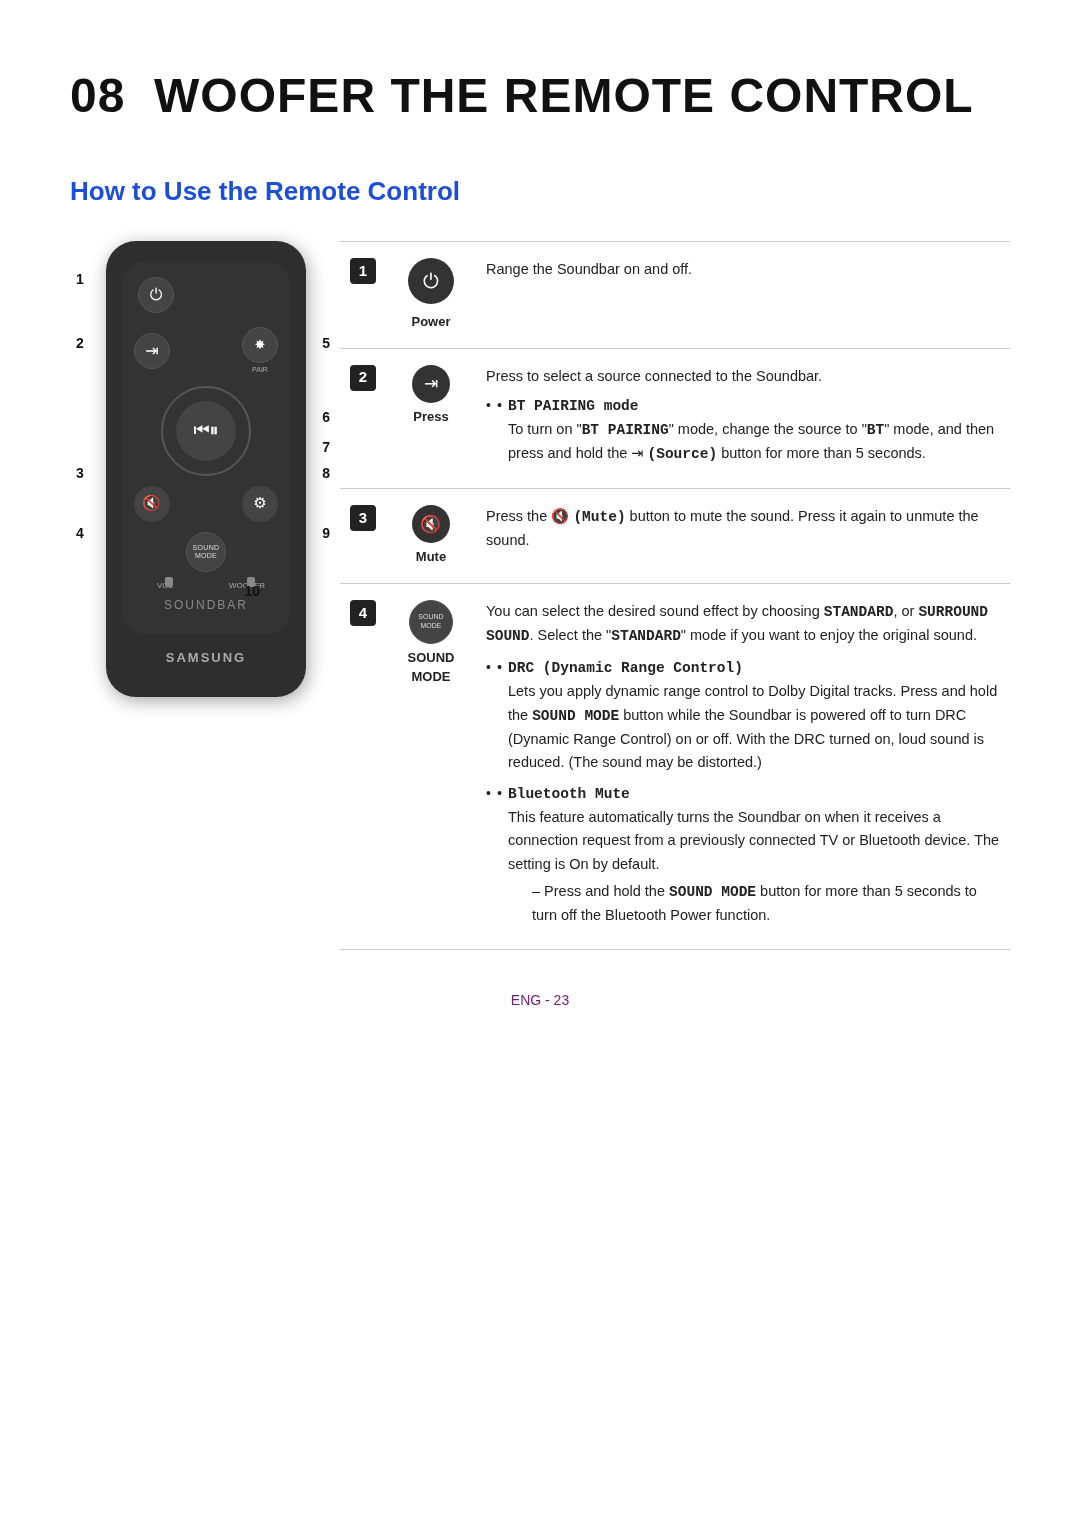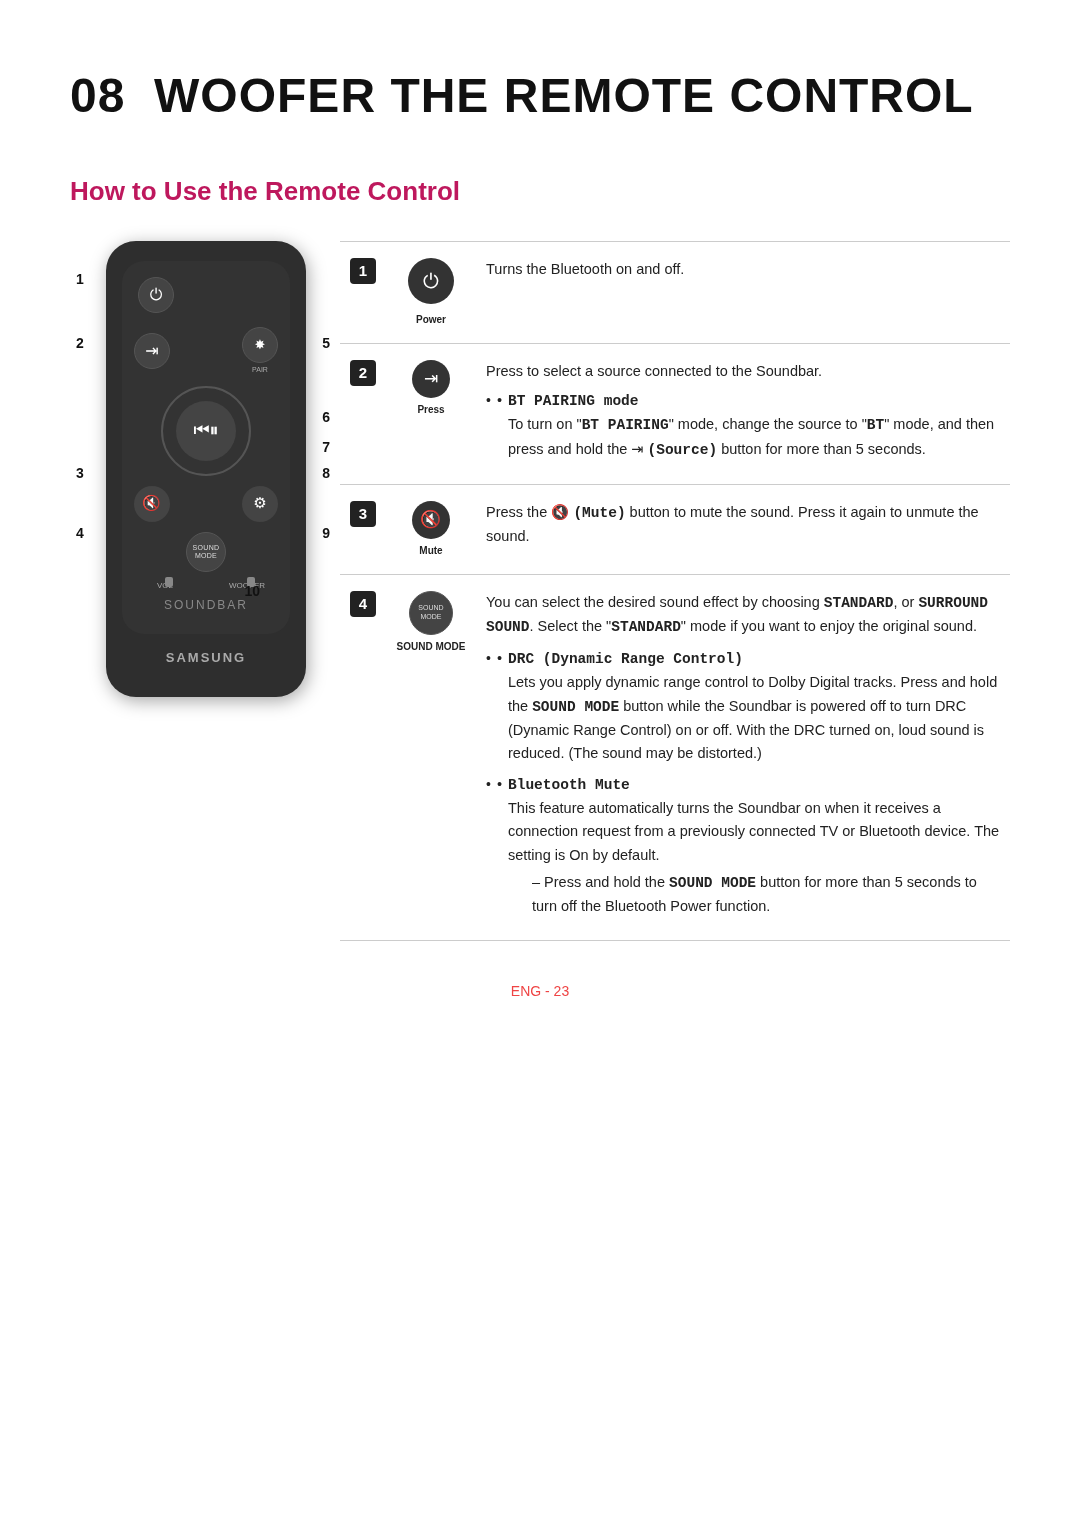--- a/index.html
+++ b/index.html
@@ -17,21 +17,21 @@
       font-size: 48px;
       font-weight: 900;
       letter-spacing: 1px;
       margin-bottom: 40px;
       color: #111;
     }
     h2 {
       font-size: 26px;
       font-weight: 700;
       margin-bottom: 30px;
-      color: #be185d;
+      color: #1d4ed8;
     }
     .main-layout {
       display: flex;
       gap: 30px;
       align-items: flex-start;
     }
     
     .remote-container {
       flex: 0 0 240px;
       position: relative;
@@ -203,21 +203,21 @@
       width: 46px;
       height: 46px;
       border-radius: 50%;
       background: #333;
       display: inline-flex; align-items: center; justify-content: center;
       color: #fff;
       font-size: 20px;
       margin-bottom: 4px;
     }
     .func-icon-label {
-      font-size: 10px;
+      font-size: 13px;
       font-weight: 700;
       color: #222;
       display: block;
       text-align: center;
       margin-top: 4px;
     }
     .func-icon-sm {
       width: 38px;
       height: 38px;
       border-radius: 50%;
@@ -241,21 +241,21 @@
     }
     .col-desc b { font-weight: 700; font-family: Liberation Mono, monospace; }
     .col-desc .bullet-item { display: flex; gap: 6px; margin: 6px 0; }
     .col-desc .bullet-item::before { content: "•"; font-size: 14px; flex-shrink:0; }
     .dash-item { padding-left: 24px; margin-top: 2px; }
     .dash-item::before { content: "– "; }
     .page-num {
       text-align: center;
       margin-top: 40px;
       font-size: 14px;
-      color: #ef4444;
+      color: #701a75;
     }
   </style>
 </head>
 <body>
 
 <h1>
   <span>08</span>&nbsp;&nbsp;<span>WOOFER THE REMOTE CONTROL</span>
 </h1>
 
 <h2>How to Use the Remote Control</h2>
@@ -340,21 +340,21 @@
   <div class="table-section">
     <table class="func-table">
       <tbody>
 
         <tr>
           <td class="col-num"><span class="num-box">1</span></td>
           <td class="col-icon">
             <div class="func-icon-circle">⏻</div>
             <span class="func-icon-label">Power</span>
           </td>
-          <td class="col-desc">Turns the Bluetooth on and off.</td>
+          <td class="col-desc">Range the Soundbar on and off.</td>
         </tr>
 
         <tr>
           <td class="col-num"><span class="num-box">2</span></td>
           <td class="col-icon">
             <div class="func-icon-sm">⇥</div>
             <span class="func-icon-label">Press</span>
           </td>
           <td class="col-desc">
             Press to select a source connected to the Soundbar.<br>

